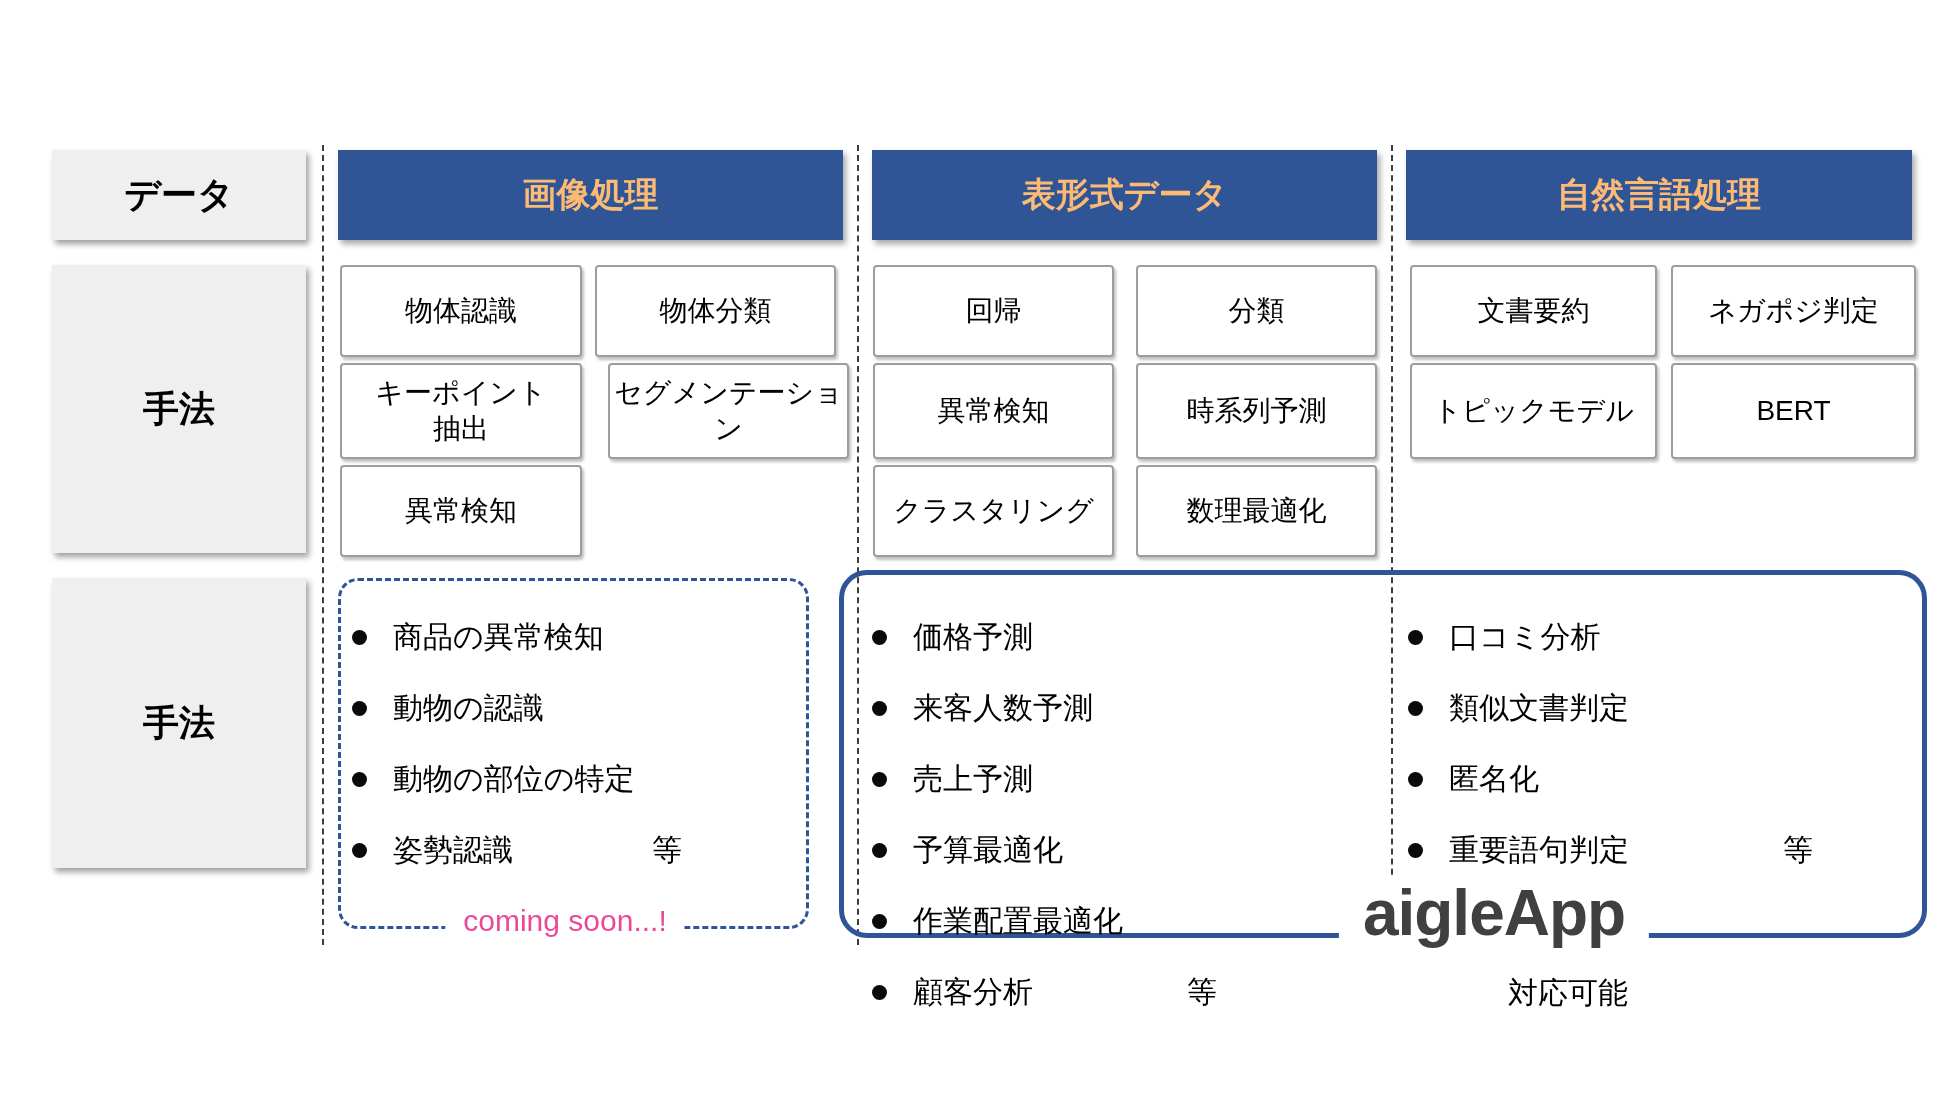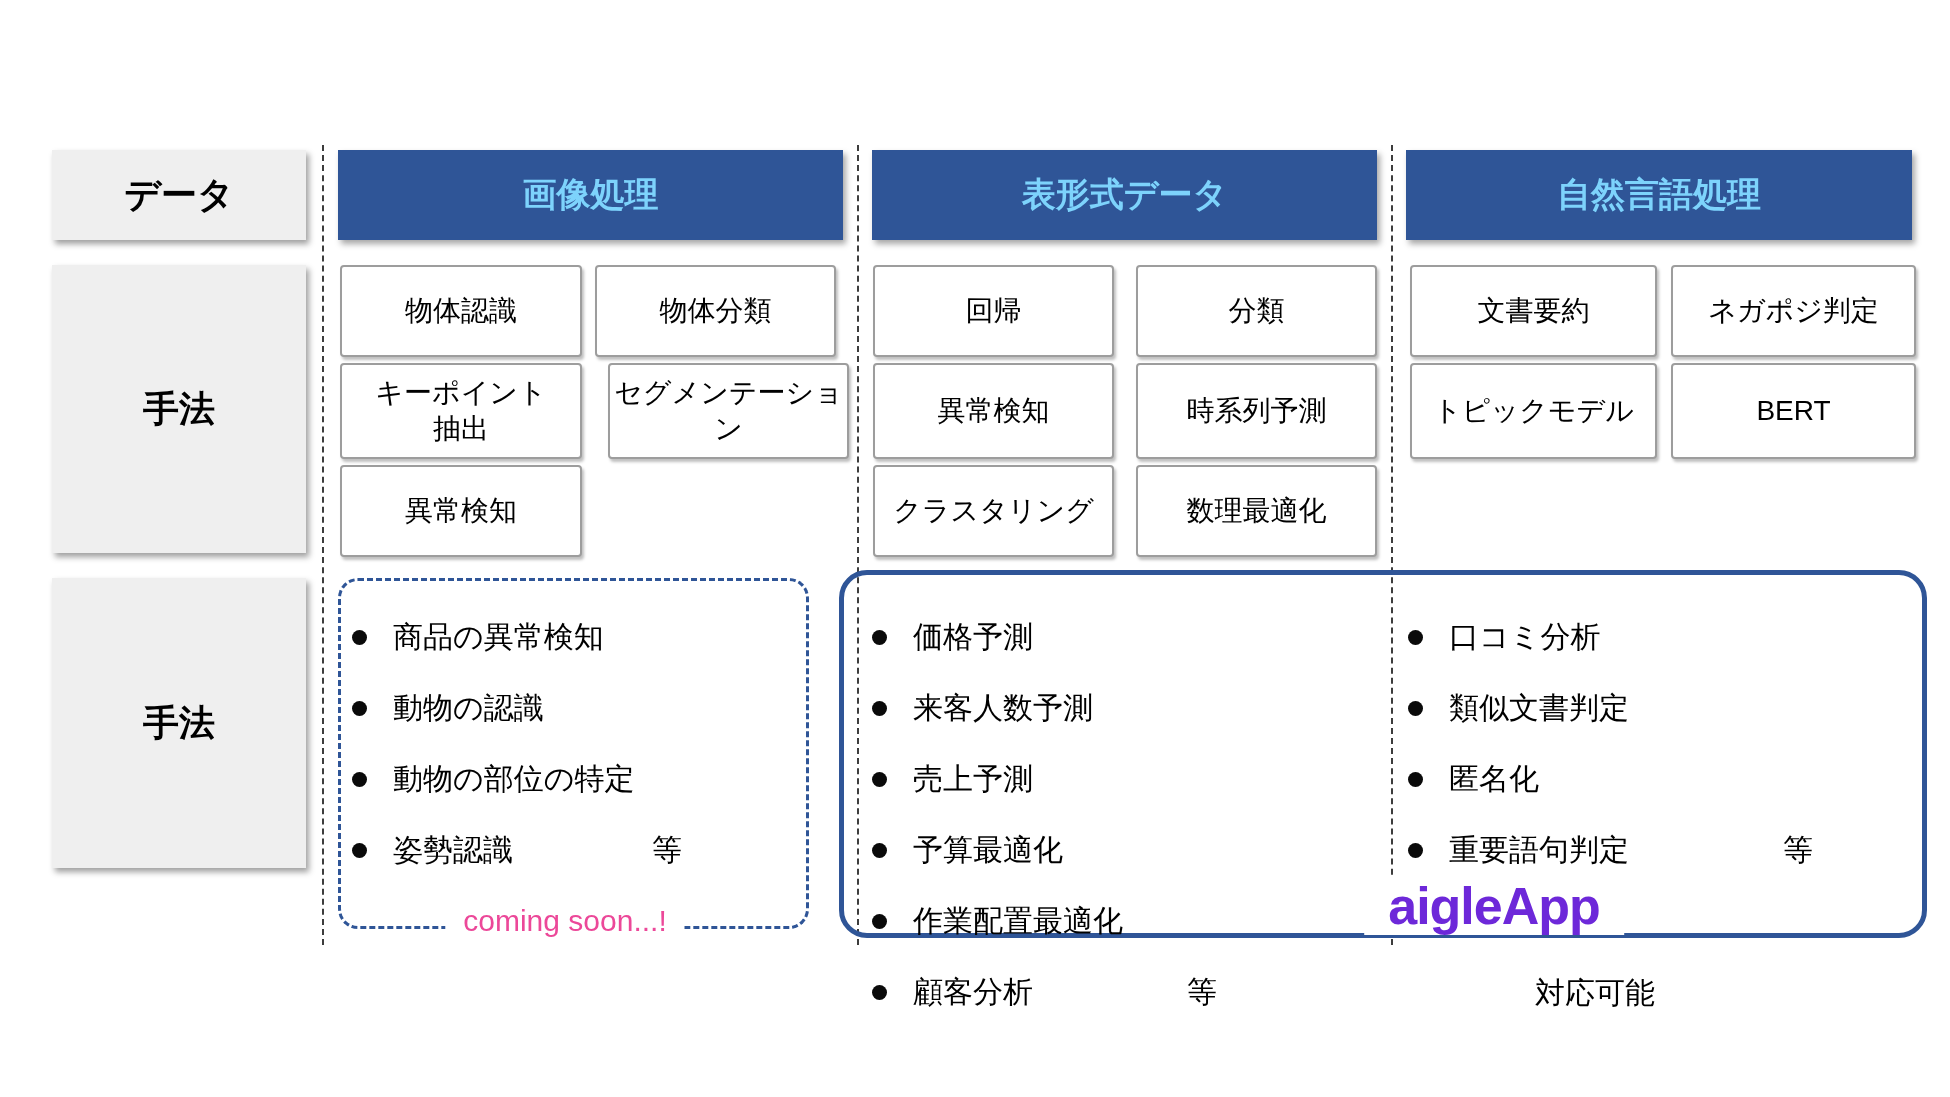--- a/index.html
+++ b/index.html
@@ -8,21 +8,21 @@
     font-family:"Liberation Sans","DejaVu Sans",sans-serif;overflow:hidden;color:#000;
   }
   .vsep{position:absolute;top:145px;height:800px;width:0;border-left:2px dashed #3d3d3d;z-index:1;}
   .graybox{
     position:absolute;left:52px;width:254px;background:#efefef;
     box-shadow:3px 4px 6px rgba(0,0,0,0.38);
     display:flex;align-items:center;justify-content:center;
     font-size:36px;font-weight:bold;z-index:2;
   }
   .header{
-    position:absolute;top:150px;height:90px;background:#2F5597;color:#7dd3fc;
+    position:absolute;top:150px;height:90px;background:#2F5597;color:#fdba74;
     font-size:34px;font-weight:bold;display:flex;align-items:center;justify-content:center;
     box-shadow:3px 4px 6px rgba(0,0,0,0.35);z-index:2;
   }
   .mbox{
     position:absolute;background:#ffffff;border:2px solid #9d9d9d;border-radius:4px;
     box-shadow:2px 3px 3px rgba(0,0,0,0.25);
     display:flex;align-items:center;justify-content:center;text-align:center;
     font-size:28px;line-height:1.3;white-space:pre-line;z-index:2;
   }
   .dashedbox{
@@ -35,24 +35,24 @@
   }
   .uclist{position:absolute;z-index:3;display:flex;flex-direction:column;}
   .ucitem{display:flex;align-items:center;height:47px;font-size:30px;margin-top:24px;}
   .dot{width:15px;height:15px;border-radius:50%;background:#0a0a0a;margin-right:26px;flex:none;}
   .etc{margin-left:auto;}
   .note-label{
     position:absolute;background:#ffffff;z-index:4;font-size:30px;color:#ec4899;
     padding:0 18px;line-height:1.2;transform:translateX(-50%);
   }
   .app-label{
-    position:absolute;background:#ffffff;z-index:4;font-size:52px;font-weight:bold;color:#6d28d9;
+    position:absolute;background:#ffffff;z-index:4;font-size:64px;font-weight:bold;color:#404040;
     padding:0 24px;line-height:1.1;letter-spacing:-1px;transform:translateX(-50%);
   }
-  .caption{position:absolute;z-index:4;font-size:30px;color:#000;margin-left:27px;}
+  .caption{position:absolute;z-index:4;font-size:30px;color:#000;}
 </style>
 </head>
 <body>
 
 <div class="canvas">
 
   <div class="vsep" style="left:322px"></div>
   <div class="vsep" style="left:857px"></div>
   <div class="vsep" style="left:1391px"></div>
 

